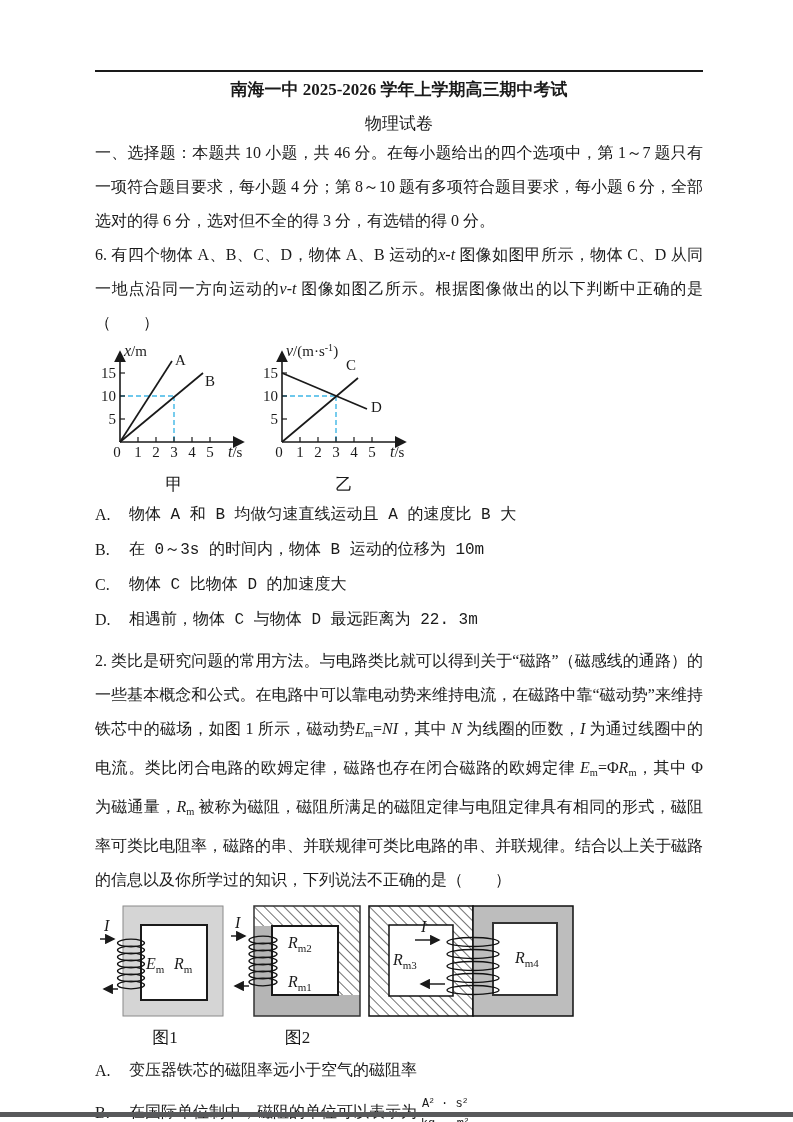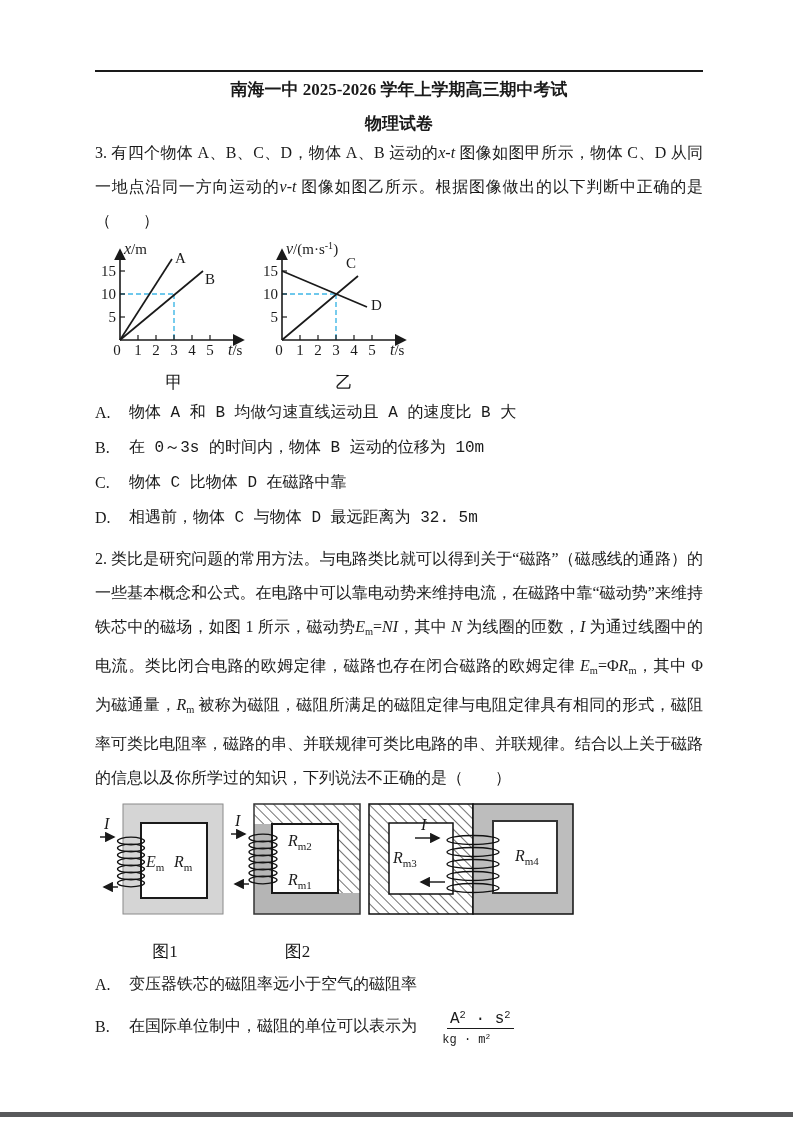--- a/index.html
+++ b/index.html
@@ -9,64 +9,65 @@
     background:#ffffff;
     overflow:hidden;
     font-family:"Liberation Serif","DejaVu Serif",serif;
     color:#1a1a1a;
     font-size:16px;
   }
   .content{padding:0 90px 0 95px;}
   .top-rule{margin-top:70px;height:2px;background:#1a1a1a;}
   .bottom-rule{position:absolute;left:0;top:1112px;width:793px;height:5px;background:#58595b;}
   h1.title{margin:6px 0 0 0;text-align:center;font-size:17px;font-weight:bold;line-height:24px;}
-  h2.subtitle{margin:10px 0 0 0;text-align:center;font-size:17px;font-weight:bold;line-height:24px;}
+  h2.subtitle{margin:10px 0 0 0;text-align:center;font-size:17px;font-weight:normal;line-height:24px;}
   p.para{margin:0;text-align:justify;line-height:34px;}
   .mt8{margin-top:8px;} .mt4{margin-top:4px;}
   .it{font-family:"Liberation Serif",serif;font-style:italic;}
   .sub{font-size:0.65em;vertical-align:-0.3em;}
   .sup{font-size:0.65em;vertical-align:0.5em;}
   .opt{display:flex;line-height:22px;margin-bottom:13px;}
   .opt2{margin-bottom:12px;}
   .opt .opt-label{width:34px;flex-shrink:0;}
   .opt .opt-text{flex:1;font-family:Liberation Mono, monospace;}
   .opts{margin-top:8px;}
   .opts2{margin-top:10px;}
   .opt-b{align-items:center;line-height:24px;}
   .frac{display:inline-block;vertical-align:middle;text-align:center;margin-left:2px;}
-  .frac .num{display:block;font-size:16px;line-height:14px;border-bottom:1px solid #1a1a1a;padding:0 3px 1px 3px;margin-left:28px;}
+  .frac .num{display:block;font-size:12px;line-height:14px;border-bottom:1px solid #1a1a1a;padding:0 3px 1px 3px;}
   .frac .den{display:block;font-size:12px;line-height:14px;padding-top:1px;}
   .graphs-row{display:flex;margin-top:2px;}
   .graphs-row figure{margin:0;}
   .figs-row{display:flex;margin-top:6px;}
   .figs-row figure{margin:0;}
   .fig2{margin-left:10px;}
   .fig3{margin-left:38px;}
   figcaption{text-align:center;font-size:17px;line-height:22px;}
-  .figs-row figcaption{line-height:24px;margin-top:17px;}
+  .figs-row figcaption{line-height:24px;margin-top:1px;}
   svg text{fill:#1a1a1a;}
   .svg-num{font-family:"Liberation Serif",serif;font-size:15px;}
   .svg-math{font-family:"Liberation Serif",serif;font-style:italic;font-size:16px;}
   .svg-roman{font-family:"Liberation Serif",serif;font-style:normal;font-size:15px;}
   .svg-sub{font-size:11px;font-style:normal;}
   .svg-sup{font-size:10px;font-style:normal;}
 </style>
 </head>
 <body>
 
 <div class="page">
   <div class="content">
 
     <div class="top-rule"></div>
 
     <h1 class="title">南海一中 2025-2026 学年上学期高三期中考试</h1>
     <h2 class="subtitle">物理试卷</h2>
 
-
-    <p class="para"><span>3. 有四个物体 A、B、C、D，物体 A、B 运动的</span><span class="it">x</span><span>-</span><span class="it">t</span><span> 图像如图甲所示，物体 C、D 从同一地点沿同一方向运动的</span><span class="it">v</span><span>-</span><span class="it">t</span><span> 图像如图乙所示。根据图像做出的以下判断中正确的是（　　）</span></p>
+    <p class="para mt8">一、选择题：本题共 10 小题，共 46 分。在每小题给出的四个选项中，第 1～7 题只有一项符合题目要求，每小题 4 分；第 8～10 题有多项符合题目要求，每小题 6 分，全部选对的得 6 分，选对但不全的得 3 分，有选错的得 0 分。</p>
+
+    <p class="para"><span>6. 有四个物体 A、B、C、D，物体 A、B 运动的</span><span class="it">x</span><span>-</span><span class="it">t</span><span> 图像如图甲所示，物体 C、D 从同一地点沿同一方向运动的</span><span class="it">v</span><span>-</span><span class="it">t</span><span> 图像如图乙所示。根据图像做出的以下判断中正确的是（　　）</span></p>
 
     <div class="graphs-row">
 
       <figure>
         <svg width="158" height="128" viewBox="0 0 158 128">
           <defs>
             <marker id="arr" viewBox="0 0 10 10" refX="8.5" refY="5" markerWidth="7.5" markerHeight="7.5" orient="auto">
               <path d="M0,0 L10,5 L0,10 z" fill="#1a1a1a"></path>
             </marker>
             <pattern id="hatch" patternUnits="userSpaceOnUse" width="7" height="7" patternTransform="rotate(-45)">
@@ -159,25 +160,25 @@
       <div class="opt">
         <span class="opt-label">A.</span>
         <span class="opt-text"><span>物体 A 和 B 均做匀速直线运动且 A 的速度比 B 大</span></span>
       </div>
       <div class="opt">
         <span class="opt-label">B.</span>
         <span class="opt-text"><span>在 0～3s 的时间内，物体 B 运动的位移为 10m</span></span>
       </div>
       <div class="opt">
         <span class="opt-label">C.</span>
-        <span class="opt-text"><span>物体 C 比物体 D 在磁路中靠</span></span>
+        <span class="opt-text"><span>物体 C 比物体 D 的加速度大</span></span>
       </div>
       <div class="opt">
         <span class="opt-label">D.</span>
-        <span class="opt-text"><span>相遇前，物体 C 与物体 D 最远距离为 32. 5m</span></span>
+        <span class="opt-text"><span>相遇前，物体 C 与物体 D 最远距离为 22. 3m</span></span>
       </div>
     </div>
 
     <p class="para mt4"><span>2. 类比是研究问题的常用方法。与电路类比就可以得到关于“磁路”（磁感线的通路）的一些基本概念和公式。在电路中可以靠电动势来维持电流，在磁路中靠“磁动势”来维持铁芯中的磁场，如图 1 所示，磁动势</span><span class="it">E</span><span class="sub">m</span><span>=</span><span class="it">NI</span><span>，其中 </span><span class="it">N</span><span> 为线圈的匝数，</span><span class="it">I</span><span> 为通过线圈中的电流。类比闭合电路的欧姆定律，磁路也存在闭合磁路的欧姆定律 </span><span class="it">E</span><span class="sub">m</span><span>=Φ</span><span class="it">R</span><span class="sub">m</span><span>，其中 Φ 为磁通量，</span><span class="it">R</span><span class="sub">m</span><span> 被称为磁阻，磁阻所满足的磁阻定律与电阻定律具有相同的形式，磁阻率可类比电阻率，磁路的串、并联规律可类比电路的串、并联规律。结合以上关于磁路的信息以及你所学过的知识，下列说法不正确的是（　　）</span></p>
 
     <div class="figs-row">
 
       <figure style="margin-left:5px;">
         <svg width="130" height="118" viewBox="0 0 130 118">
           <rect x="23" y="3" width="100" height="110" fill="#d5d5d5" stroke="#8a8a8a" stroke-width="1"></rect>

